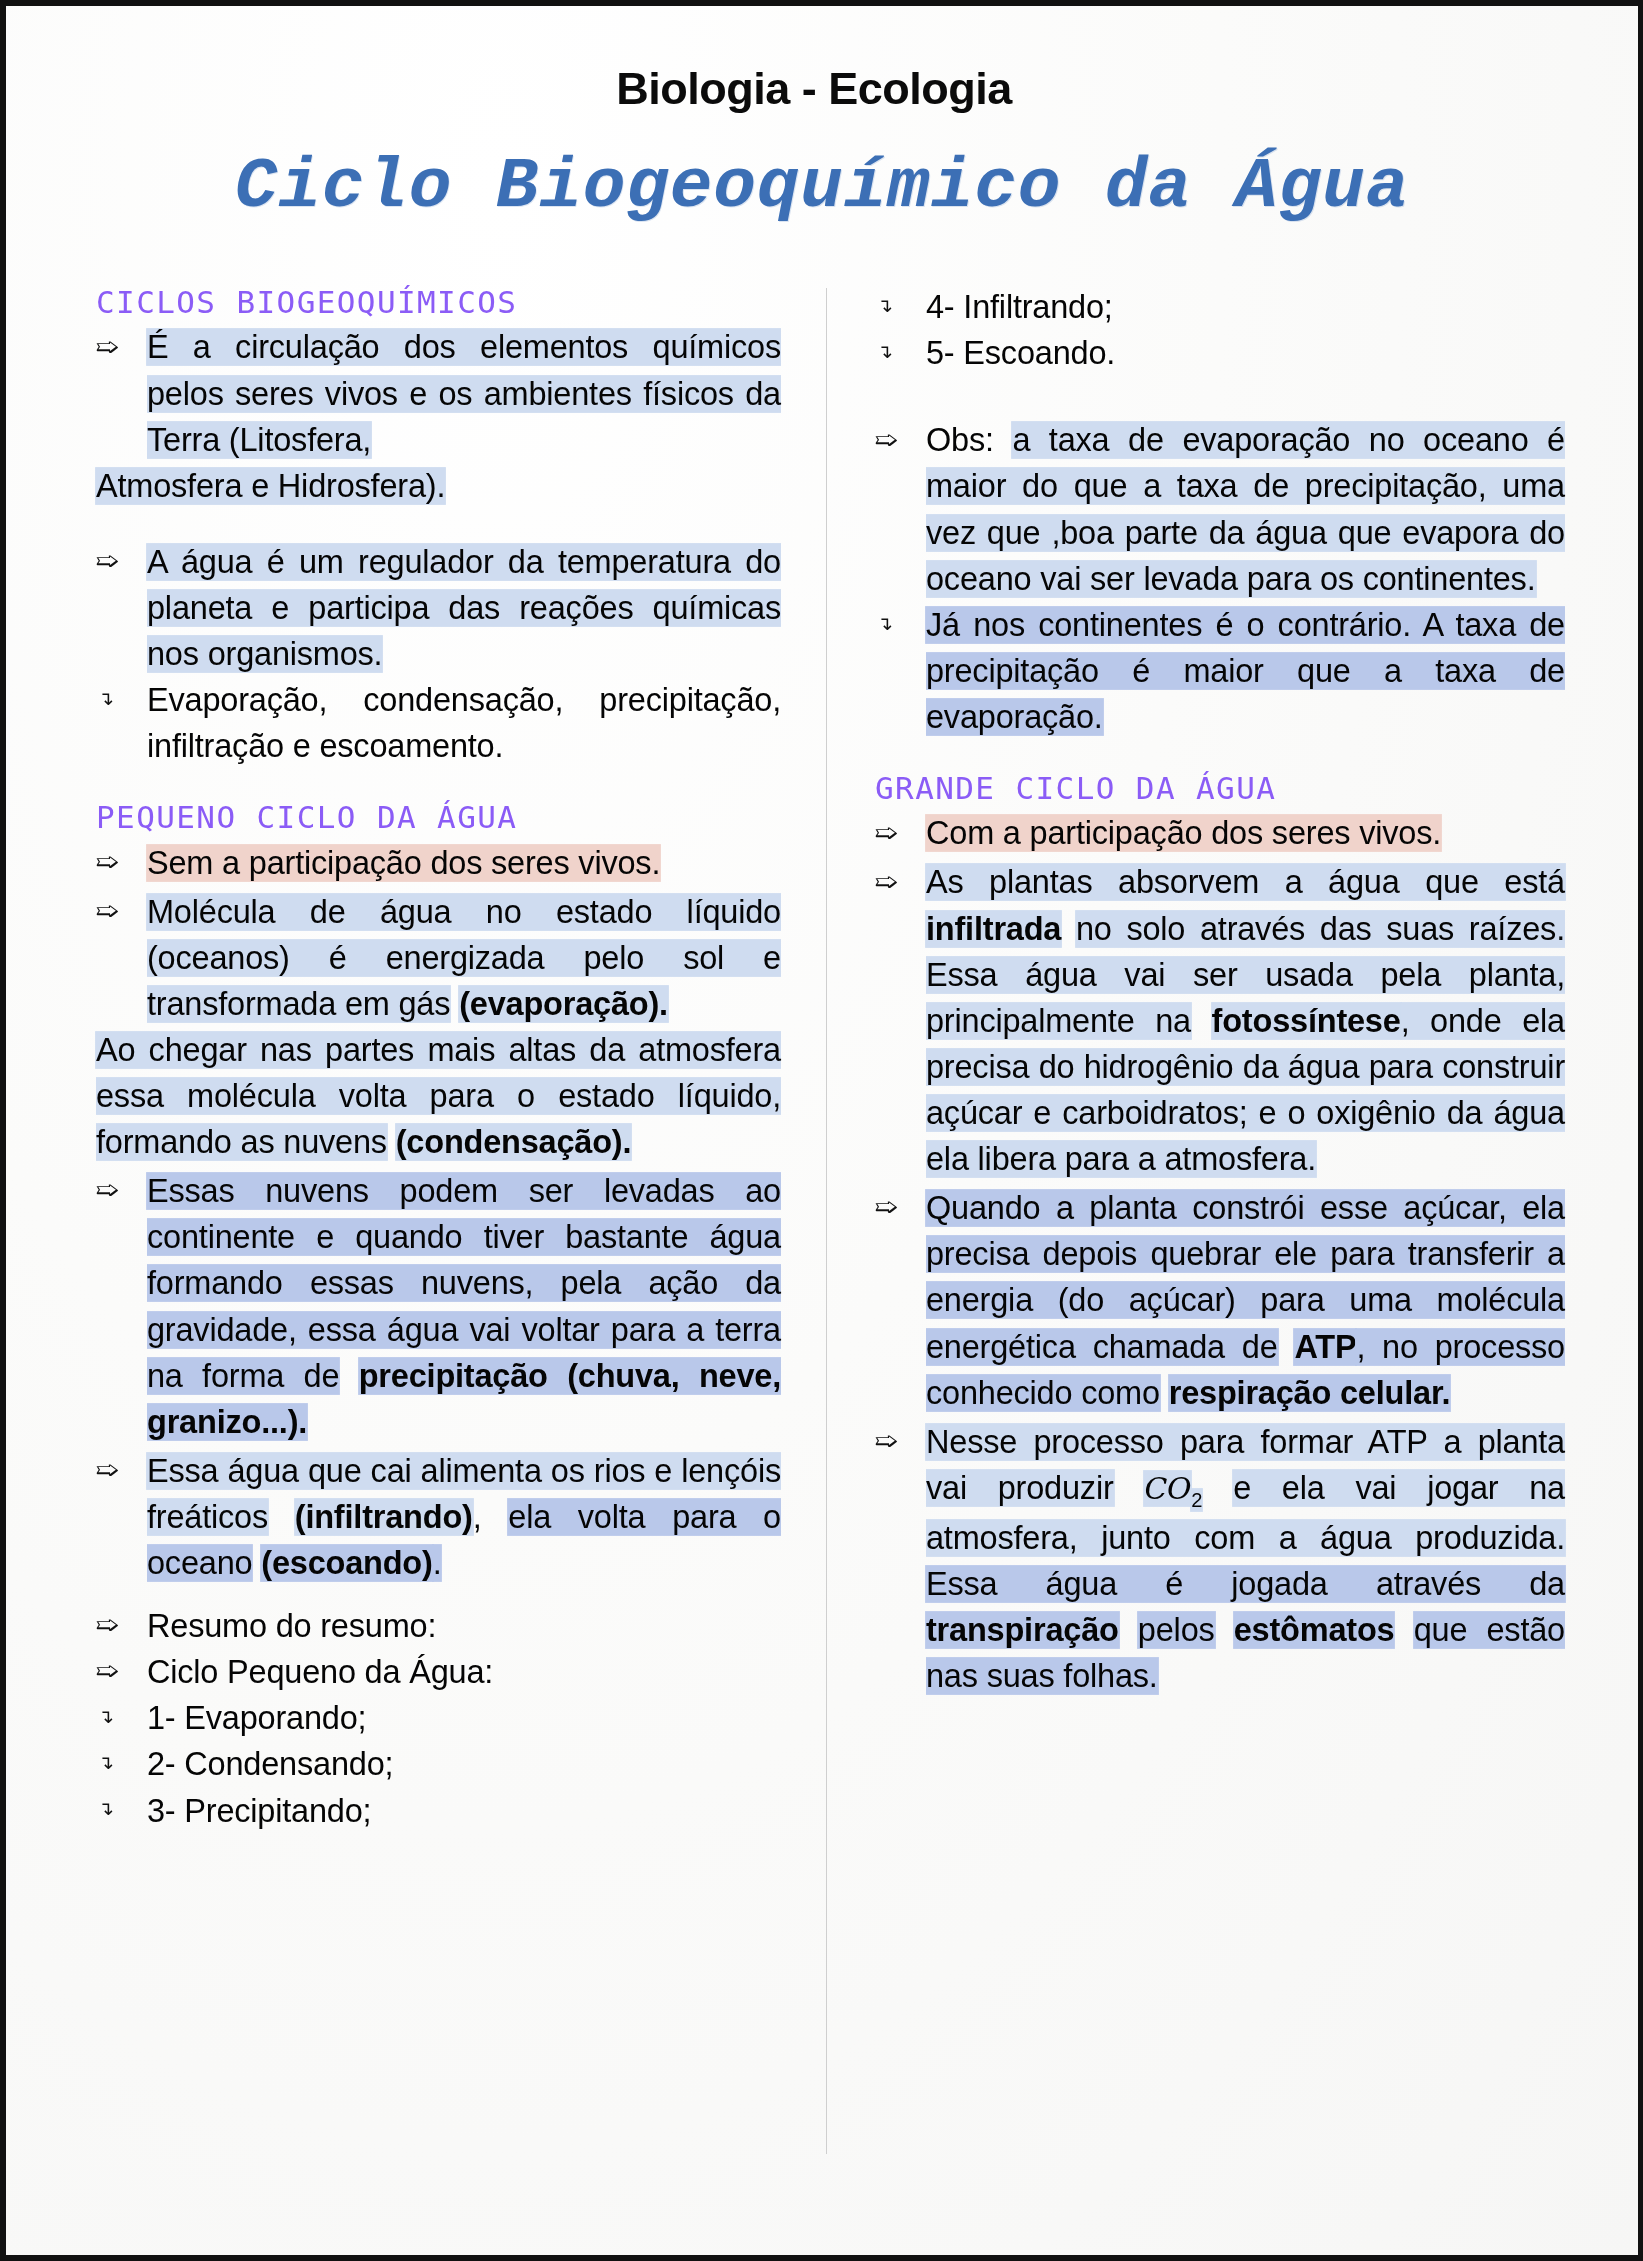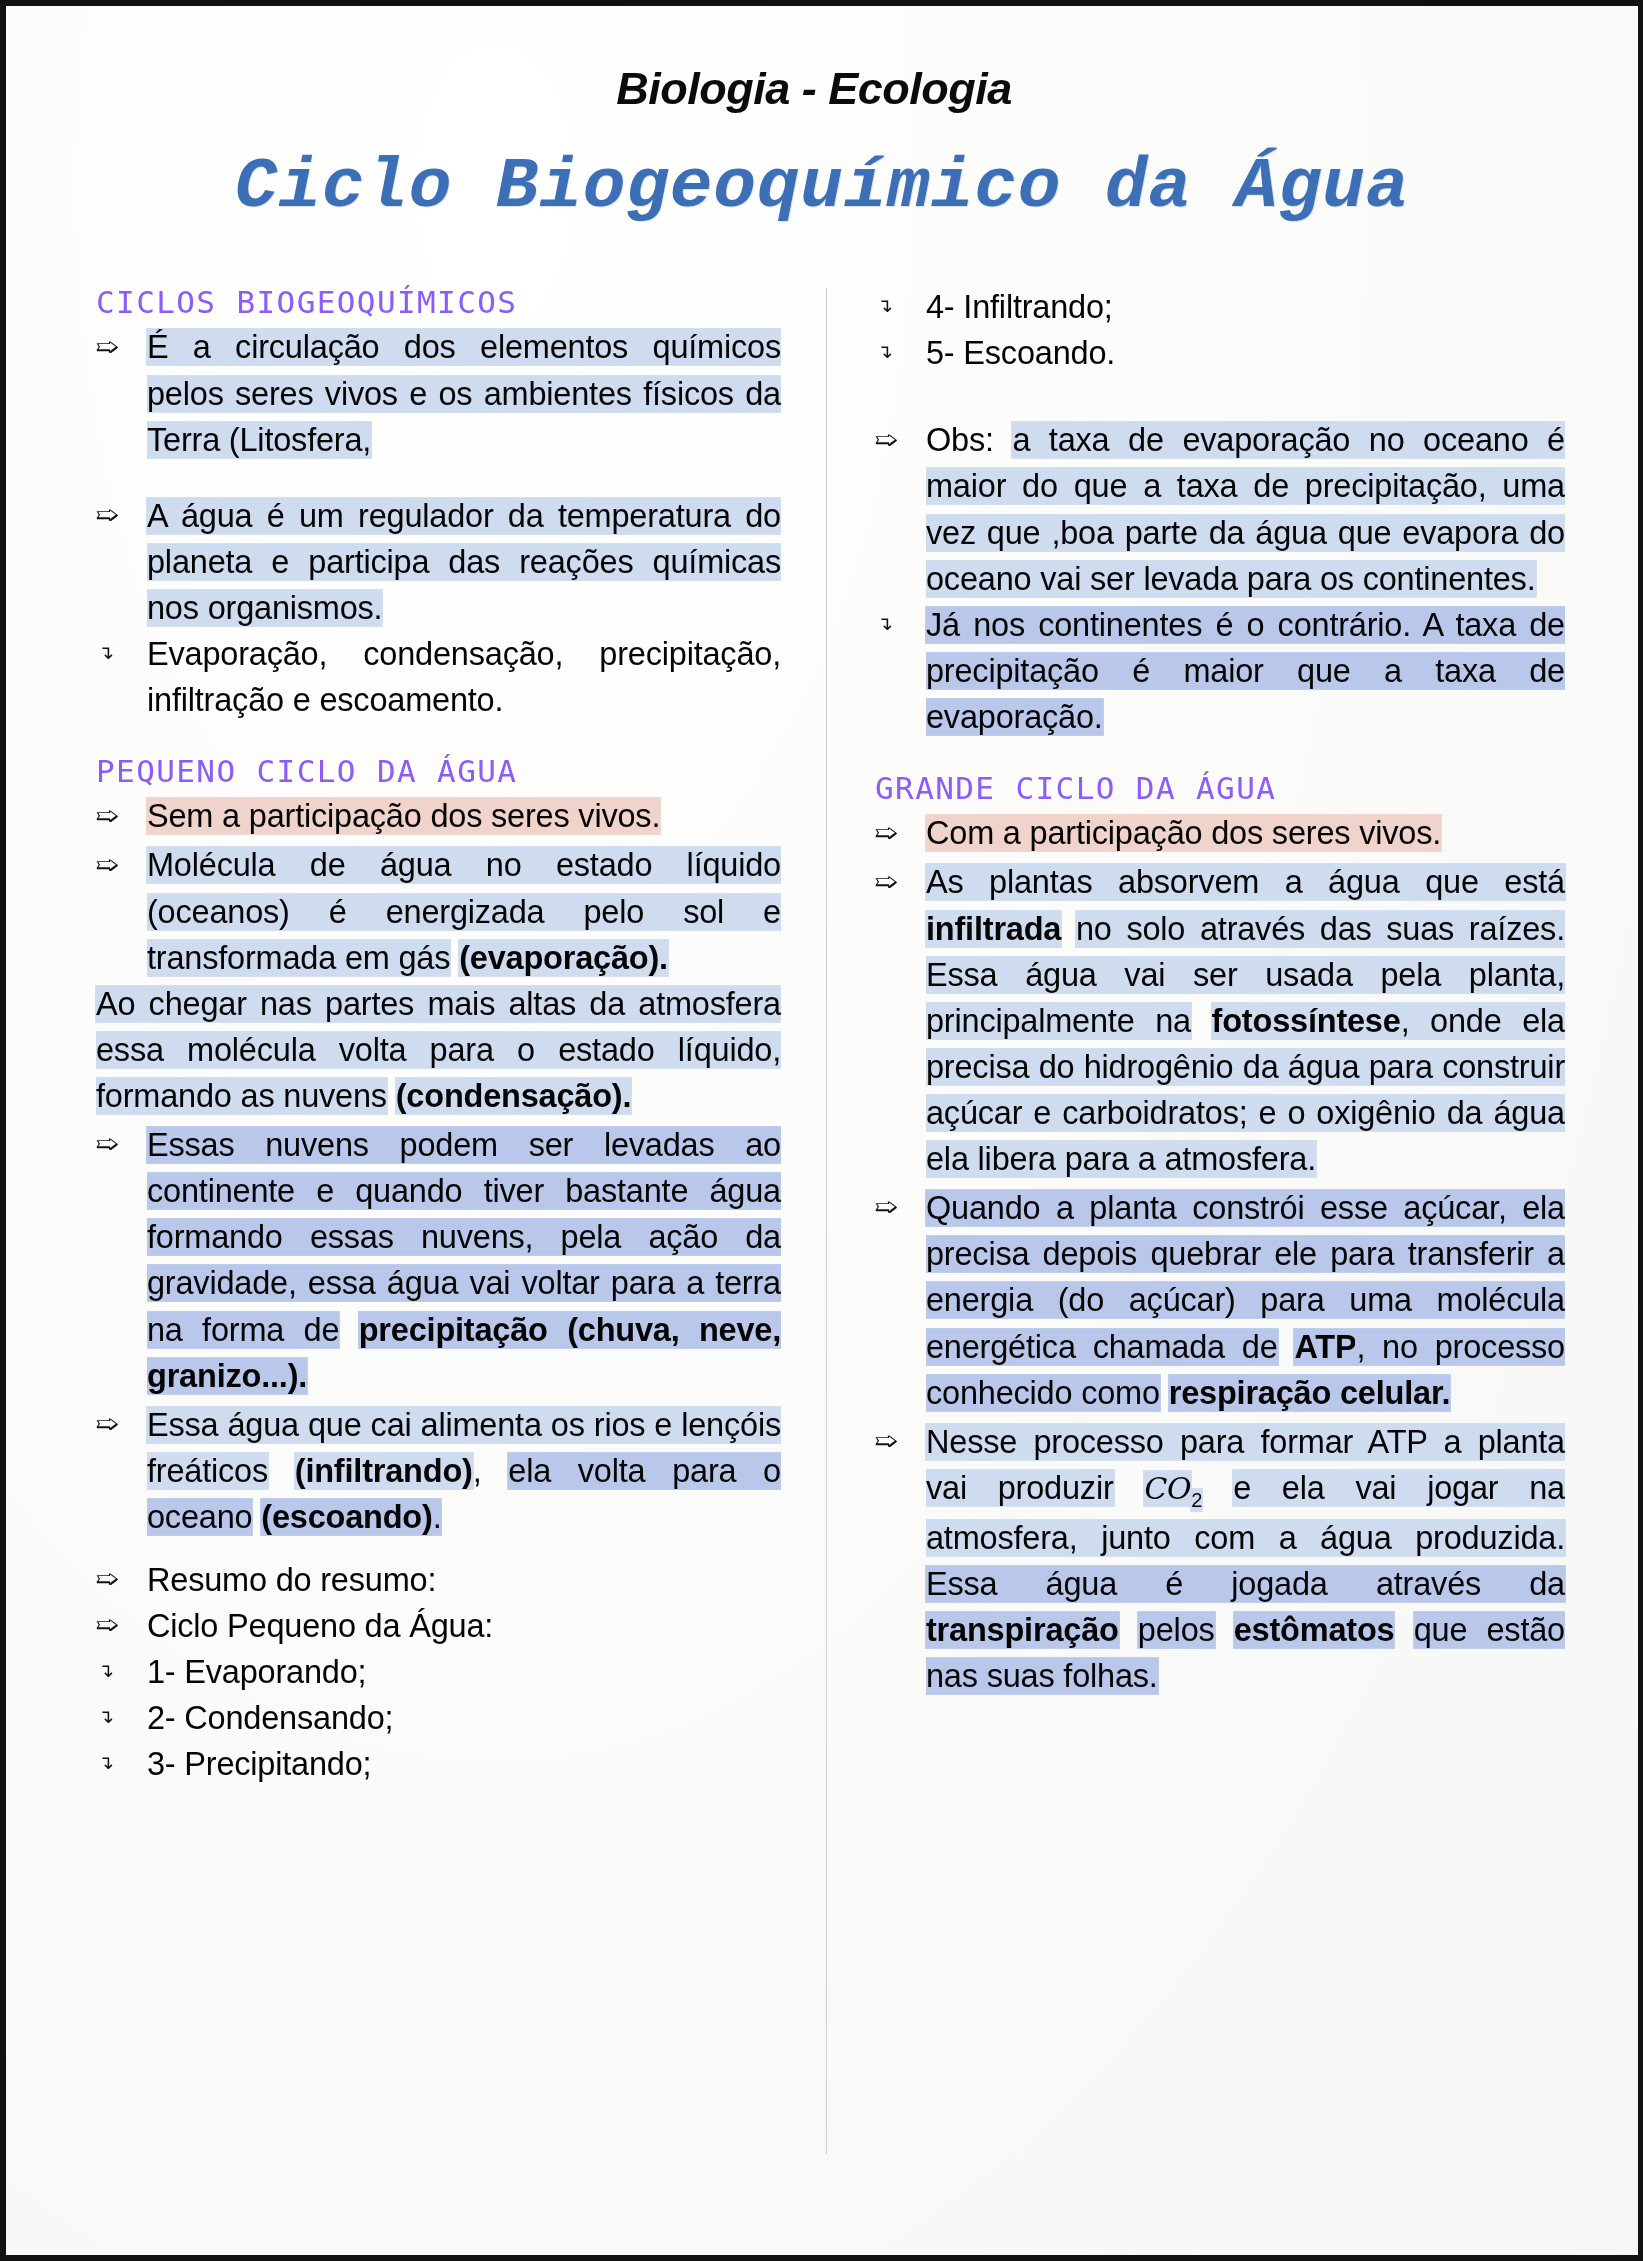--- a/index.html
+++ b/index.html
@@ -16,21 +16,20 @@
     position:absolute;inset:0;
     background:
       radial-gradient(ellipse at 30% 8%, #ffffff 0%, #fbfbfa 45%, #f6f6f5 100%);
   }
   
   .hdr-sub{
     position:absolute;left:0;right:16px;top:57px;
     text-align:center;
     font-size:45px;font-weight:700;color:#0b0b0b;
     letter-spacing:-0.5px;
-    font-style:italic;
   }
   .hdr-title{
     position:absolute;left:0;right:0;top:141px;
     text-align:center;
     font-family:Liberation Mono, monospace;
     font-style:italic;
     font-size:71px;font-weight:700;
     color:#3c6fb5;
     letter-spacing:0.9px;
     text-shadow:0.9px 0.9px 0 rgba(60,111,181,.18);
@@ -101,20 +100,23 @@
 
   <div class="cols">
 
     <div class="col col-l">
 
       <div class="shead">CICLOS BIOGEOQUÍMICOS</div>
       <div class="blk">
         <p class="para">
           <span class="bullet b1">➯</span><span class="hl">É a circulação dos elementos químicos pelos seres vivos e os ambientes físicos da Terra (Litosfera,</span>
         </p>
+        <p class="para nojust" style="padding-left:0">
+          <span class="hl">Atmosfera e Hidrosfera).</span>
+        </p>
       </div>
 
       <div class="gap"></div>
 
       <div class="blk">
         <p class="para">
           <span class="bullet b1">➯</span><span class="hl">A água é um regulador da temperatura do planeta e participa das reações químicas nos organismos.</span>
         </p>
         <p class="para">
           <span class="bullet b2">↴</span><span>Evaporação, condensação, precipitação, infiltração e escoamento.</span>

